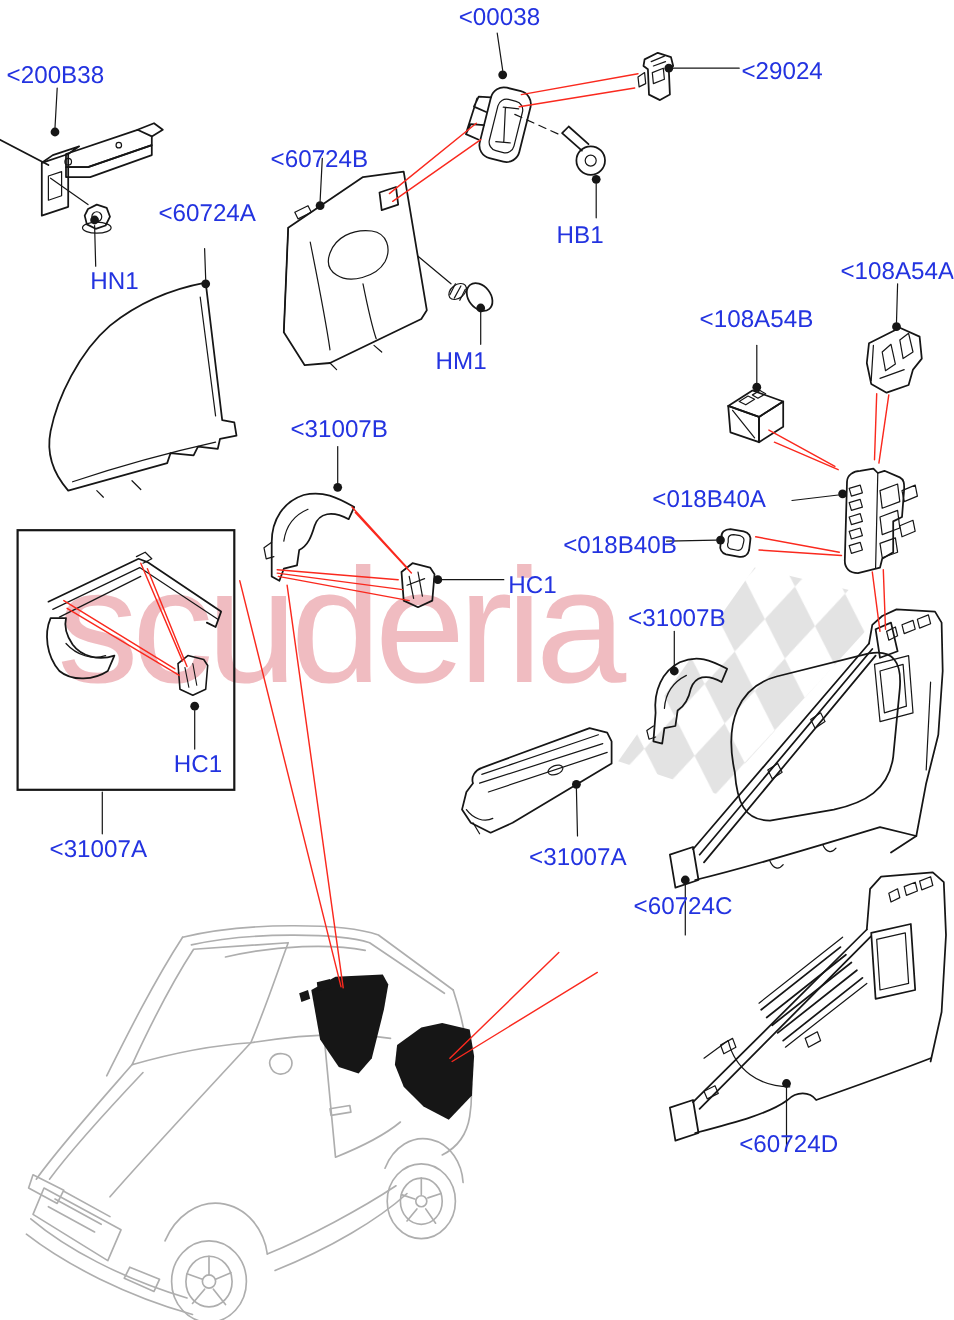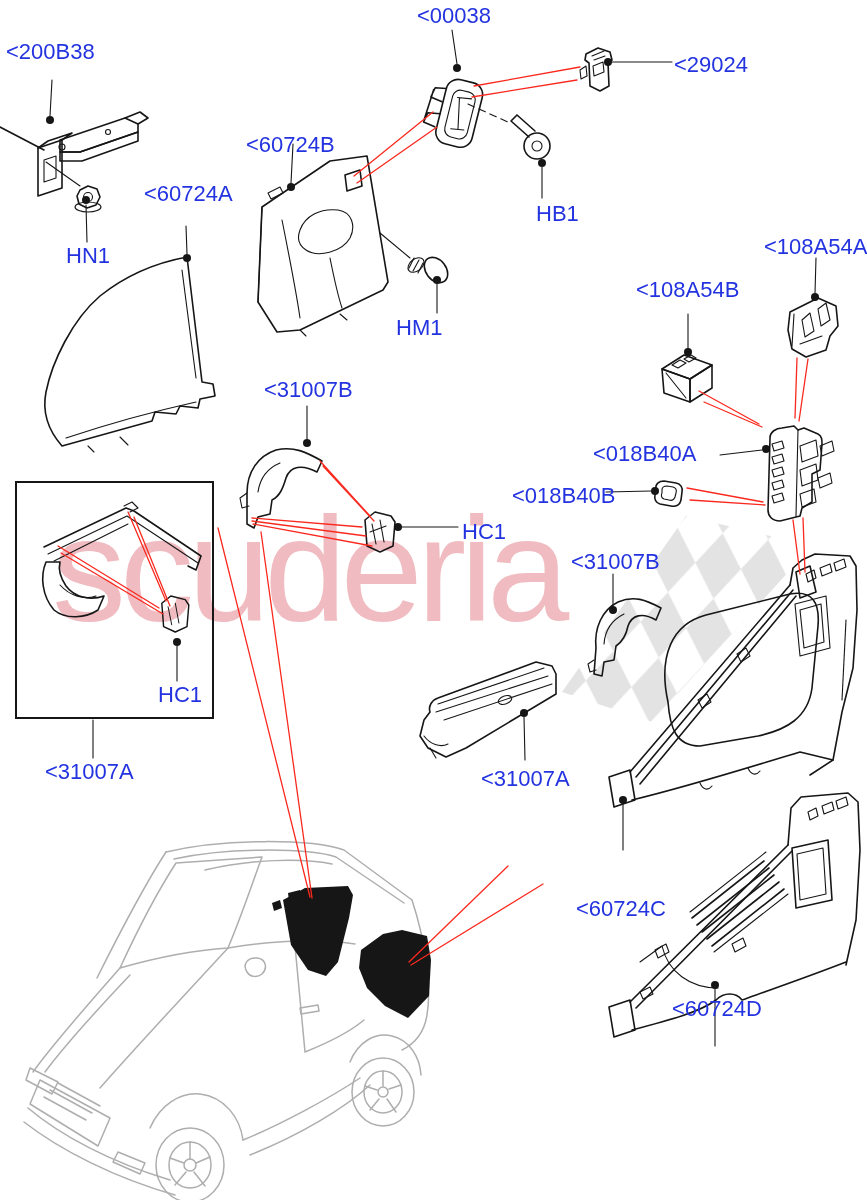--- a/index.html
+++ b/index.html
@@ -288,34 +288,34 @@
       <path class="ink thin" d="M177,646 L177,681"></path>
         <circle class="dot" cx="177" cy="642" r="4"></circle>
       <path class="ink thin" d="M93,720 L93,758"></path>
       <path class="ink thin" d="M623,804 L623,850"></path>
         <circle class="dot" cx="623" cy="800" r="4"></circle>
       <path class="ink thin" d="M715,989 L715,1046"></path>
         <circle class="dot" cx="715" cy="985" r="4"></circle>
     </g>
   </svg>
 
-  <div class="plabel" style="left:6px;top:40px">&lt;200B38</div>
+  <div class="plabel" style="left:6px;top:56px">&lt;200B38</div>
   <div class="plabel" style="left:417px;top:4px">&lt;00038</div>
   <div class="plabel" style="left:674px;top:53px">&lt;29024</div>
   <div class="plabel" style="left:246px;top:133px">&lt;60724B</div>
   <div class="plabel" style="left:144px;top:182px">&lt;60724A</div>
-  <div class="plabel" style="left:66px;top:244px">HN1</div>
-  <div class="plabel" style="left:536px;top:202px">HB1</div>
+  <div class="plabel" style="left:82px;top:244px">HN1</div>
+  <div class="plabel" style="left:506px;top:202px">HB1</div>
   <div class="plabel" style="left:396px;top:316px">HM1</div>
   <div class="plabel" style="left:764px;top:235px">&lt;108A54A</div>
   <div class="plabel" style="left:636px;top:278px">&lt;108A54B</div>
   <div class="plabel" style="left:593px;top:442px">&lt;018B40A</div>
   <div class="plabel" style="left:512px;top:484px">&lt;018B40B</div>
   <div class="plabel" style="left:462px;top:520px">HC1</div>
   <div class="plabel" style="left:264px;top:378px">&lt;31007B</div>
   <div class="plabel" style="left:158px;top:683px">HC1</div>
   <div class="plabel" style="left:45px;top:760px">&lt;31007A</div>
   <div class="plabel" style="left:571px;top:550px">&lt;31007B</div>
   <div class="plabel" style="left:481px;top:767px">&lt;31007A</div>
-  <div class="plabel" style="left:576px;top:897px">&lt;60724C</div>
-  <div class="plabel" style="left:672px;top:997px">&lt;60724D</div>
+  <div class="plabel" style="left:576px;top:812px">&lt;60724C</div>
+  <div class="plabel" style="left:672px;top:1028px">&lt;60724D</div>
 
 </div>
 
 </body></html>

